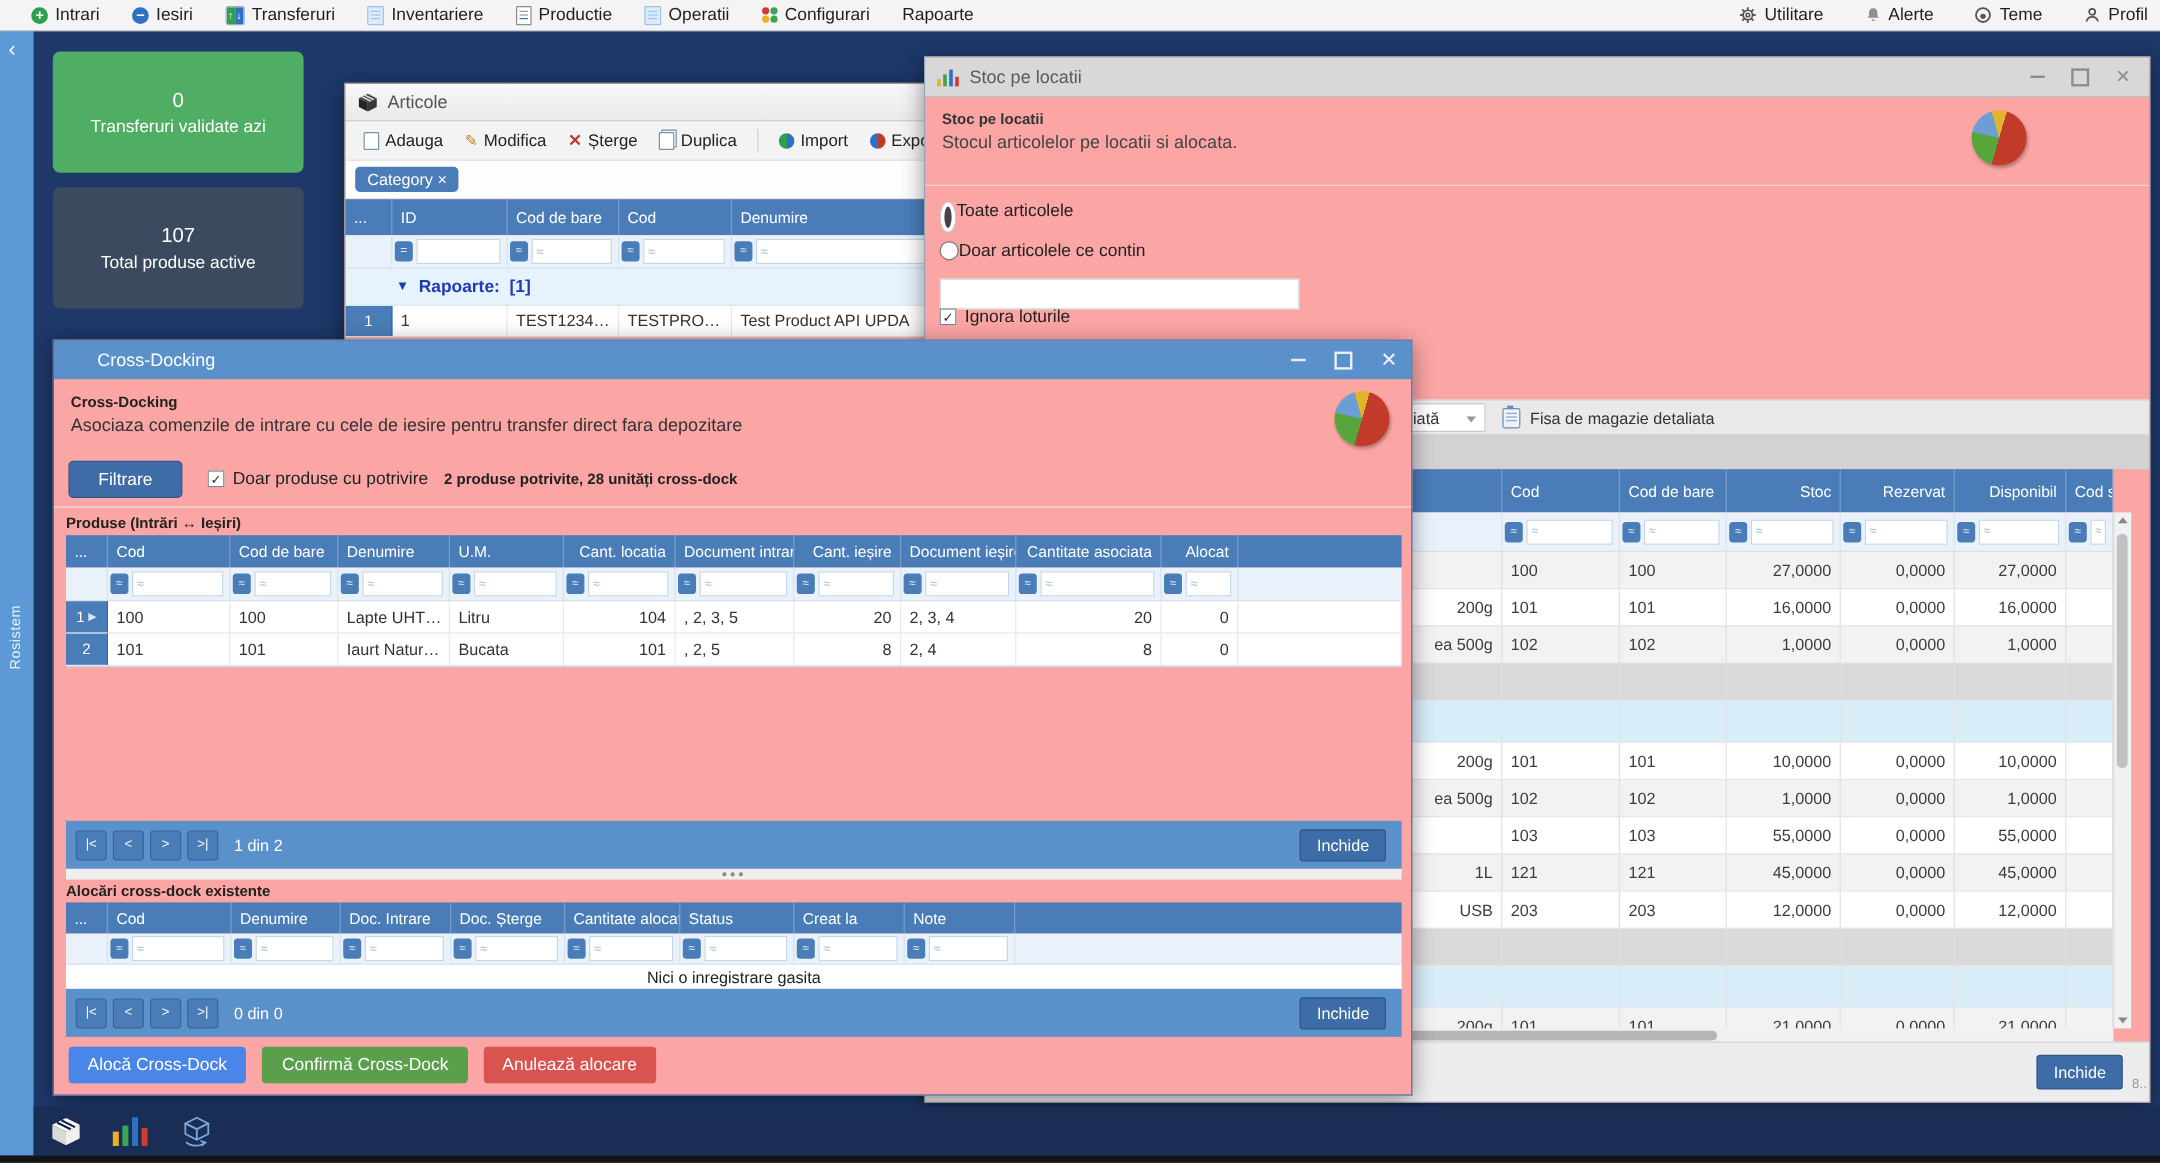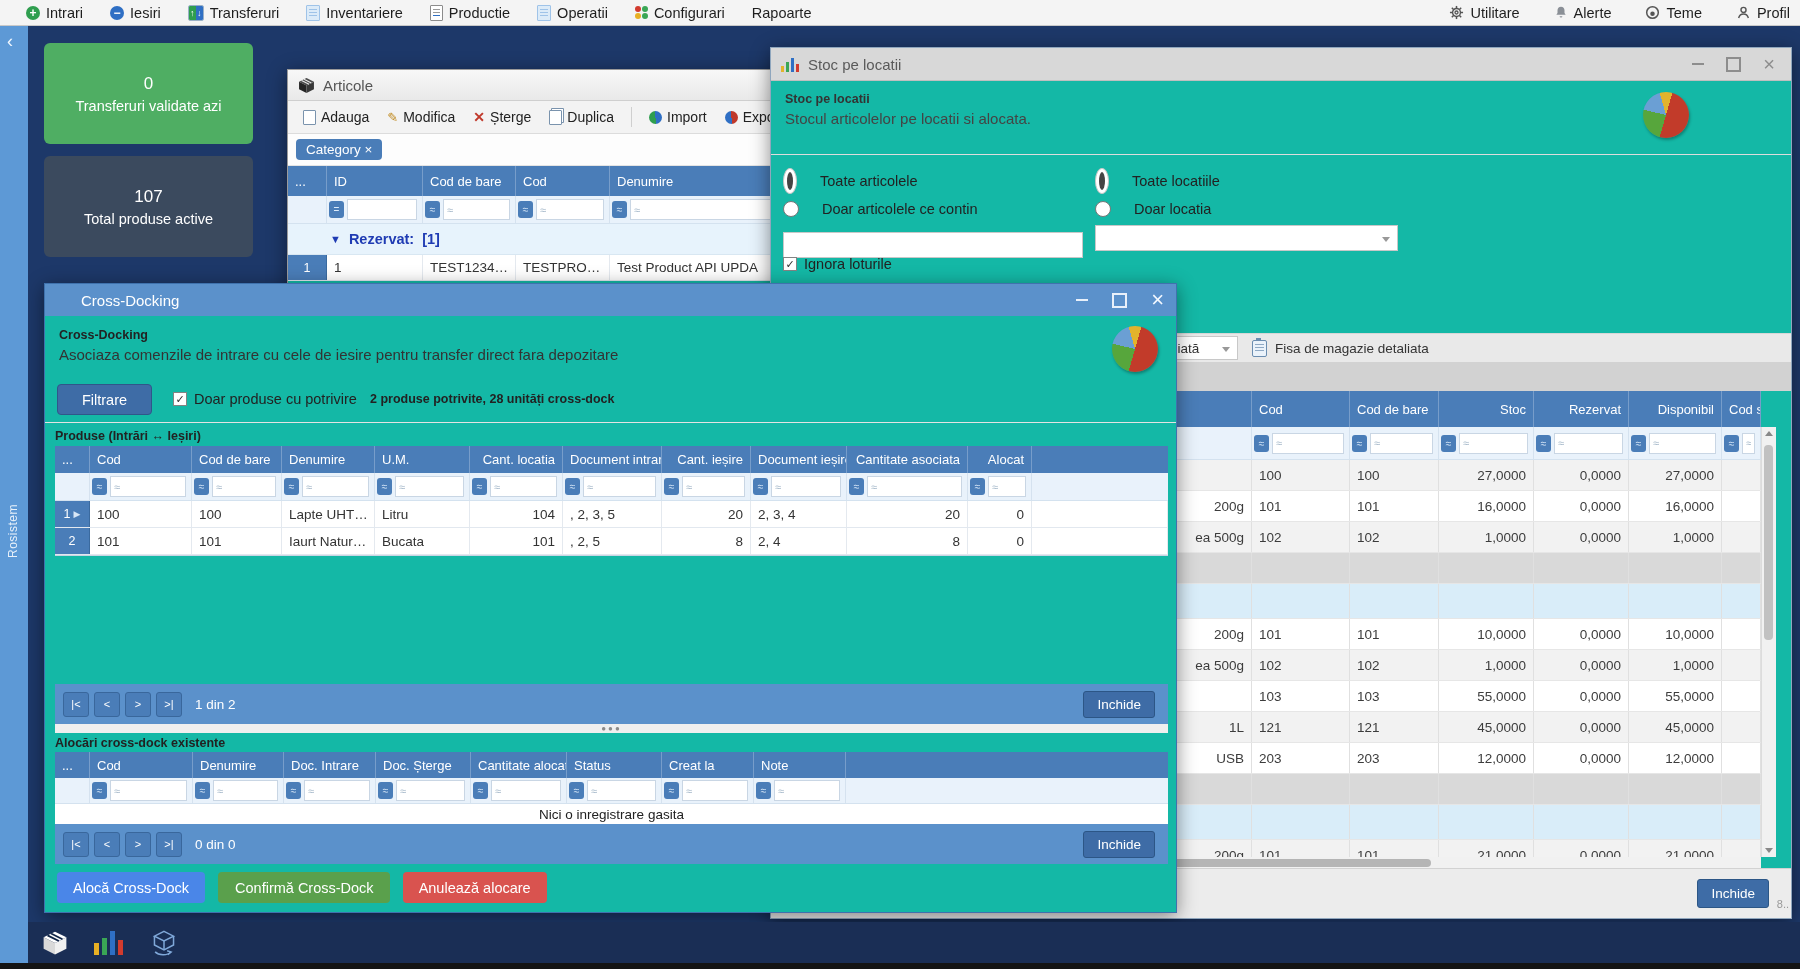--- a/index.html
+++ b/index.html
@@ -33,21 +33,21 @@
   .chev{position:absolute;left:7px;top:6px;color:#f2f8ff;font-size:18px;line-height:1;cursor:pointer}
   .vbrand{position:absolute;left:6px;top:478px;writing-mode:vertical-rl;transform:rotate(180deg);
           color:#e8f1fa;font-size:12px;letter-spacing:.5px}
   .cards{position:absolute;left:44px;top:43px;width:209px;z-index:15}
   .card{border-radius:6px;color:#fff;text-align:center;display:flex;flex-direction:column;
         align-items:center;justify-content:center;margin-bottom:12px}
   .card .v{font-size:17px;margin-bottom:4px}
   .card .l{font-size:14.5px}
 
   
-  .win{position:absolute;background:#14b8a6;box-shadow:0 4px 18px rgba(0,0,0,.45)}
+  .win{position:absolute;background:#fca5a5;box-shadow:0 4px 18px rgba(0,0,0,.45)}
 
   
   .wart{left:287px;top:69px;width:713px;height:250px;border:1px solid #9a9a9a;z-index:10}
   .wart-title{height:30px;background:linear-gradient(#f8f8f8,#e9e9e9);border-bottom:1px solid #cfcfcf;
               display:flex;align-items:center;gap:8px;padding-left:10px;font-size:15px;color:#555}
   .wart-tools{height:32px;background:#f3f3f3;border-bottom:1px solid #dcdcdc;display:flex;
               align-items:center;padding-left:6px;font-size:14px;color:#222}
   .tbtn{display:flex;align-items:center;gap:5px;padding:3px 9px;border-radius:3px;cursor:pointer;white-space:nowrap}
   .tsep{width:1px;height:20px;background:#cfcfcf;margin:0 8px}
   .pgico{width:11px;height:13px;background:#fff;border:1px solid #7a93ad;border-radius:1px;position:relative}
@@ -94,21 +94,21 @@
   .wctrl .min{width:12px;height:2px;background:#8d8d8d}
   .wctrl .max{width:11px;height:11px;border:2px solid #8d8d8d}
   .wctrl .cls{color:#8d8d8d;font-size:20px;line-height:1}
   .bars{display:flex;align-items:flex-end;gap:2px;height:16px}
   .bars i{width:3px;display:block}
   .stoc-h{position:absolute;left:14px;top:44px;font-size:12.5px;font-weight:bold;color:#333}
   .stoc-d{position:absolute;left:14px;top:62px;font-size:15px;color:#444}
   .pie{border-radius:50%;background:conic-gradient(#e3b32c 0 16deg,#c23b2a 16deg 196deg,#57a63c 196deg 283deg,#6b9fd4 283deg 344deg,#e3b32c 344deg);
        box-shadow:1px 2px 3px rgba(0,0,0,.3)}
   .stoc-div{position:absolute;left:0;right:0;top:106px;height:1px;background:#ddd}
-  .ropt{display:flex;align-items:center;gap:23px;font-size:14.5px;color:#222;margin-bottom:7px}
+  .ropt{display:flex;align-items:flex-start;gap:0;font-size:14.5px;color:#222;margin-bottom:7px}
   .rad{width:14px;height:14px;border:1px solid #777;border-radius:50%;background:#fff;position:relative;flex:0 0 auto}
   .rad.sel::after{content:"";position:absolute;inset:3px;background:#444;border-radius:50%}
   .inp{border:1px solid #c8c8c8;background:#fff;height:26px;box-sizing:border-box}
   .sel{border:1px solid #c8c8c8;background:#fff;height:26px;box-sizing:border-box;display:flex;
        align-items:center;font-size:13.5px;color:#333;padding-left:6px;position:relative}
   .sel .car{position:absolute;right:7px;top:11px;width:0;height:0;border-left:4px solid transparent;
             border-right:4px solid transparent;border-top:5px solid #999}
   .cb{width:14px;height:14px;border:1px solid #838383;background:#fff;display:flex;align-items:center;
       justify-content:center;font-size:11px;color:#2e2e2e;flex:0 0 auto;box-sizing:border-box}
   .stoc-toolrow{position:absolute;left:0;right:0;top:285px;height:28px;background:#e9e9e9;
@@ -341,21 +341,21 @@
       </div>
 
       <div class="fcell">
         <span class="fchip">≈</span>
         <input class="fin" placeholder="≈" style="">
       </div>
 
   </div>
   <div class="grow">
     <span style="font-size:11px">▼</span>
-    <span>Rezervat:</span>
+    <span>Rapoarte:</span>
     <span>[1]</span>
   </div>
   <div class="grid cols-art trow" style="height:25px">
     <div class="rn">1</div>
     <div class="td">1</div>
     <div class="td">TEST1234…</div>
     <div class="td">TESTPRO…</div>
     <div class="td">Test Product API UPDA</div>
   </div>
 </div>
@@ -383,33 +383,20 @@
   <div class="abs" style="left:12px;top:120px;width:300px">
     <div class="ropt">
       <span class="rad sel"></span>
       <span>Toate articolele</span>
     </div>
     <div class="ropt">
       <span class="rad"></span>
       <span>Doar articolele ce contin</span>
     </div>
     <input class="inp" style="width: 300px; margin-top: 8px;">
-  </div>
-  <div class="abs" style="left:324px;top:120px;width:303px">
-    <div class="ropt">
-      <span class="rad sel"></span>
-      <span>Toate locatiile</span>
-    </div>
-    <div class="ropt">
-      <span class="rad"></span>
-      <span>Doar locatia</span>
-    </div>
-    <div class="sel" style="width:303px;margin-top:8px">
-      <span class="car"></span>
-    </div>
   </div>
   <div class="abs" style="left:12px;top:208px;display:flex;align-items:center;gap:7px;font-size:14.5px;color:#222">
     <span class="cb">✓</span>
     <span>Ignora loturile</span>
   </div>
 
   <div class="stoc-toolrow">
     <div class="sel" style="width:99px;height:24px;margin-left:368px;font-size:13.5px">
       <span>Detaliată</span>
       <span class="car" style="top:10px"></span>

